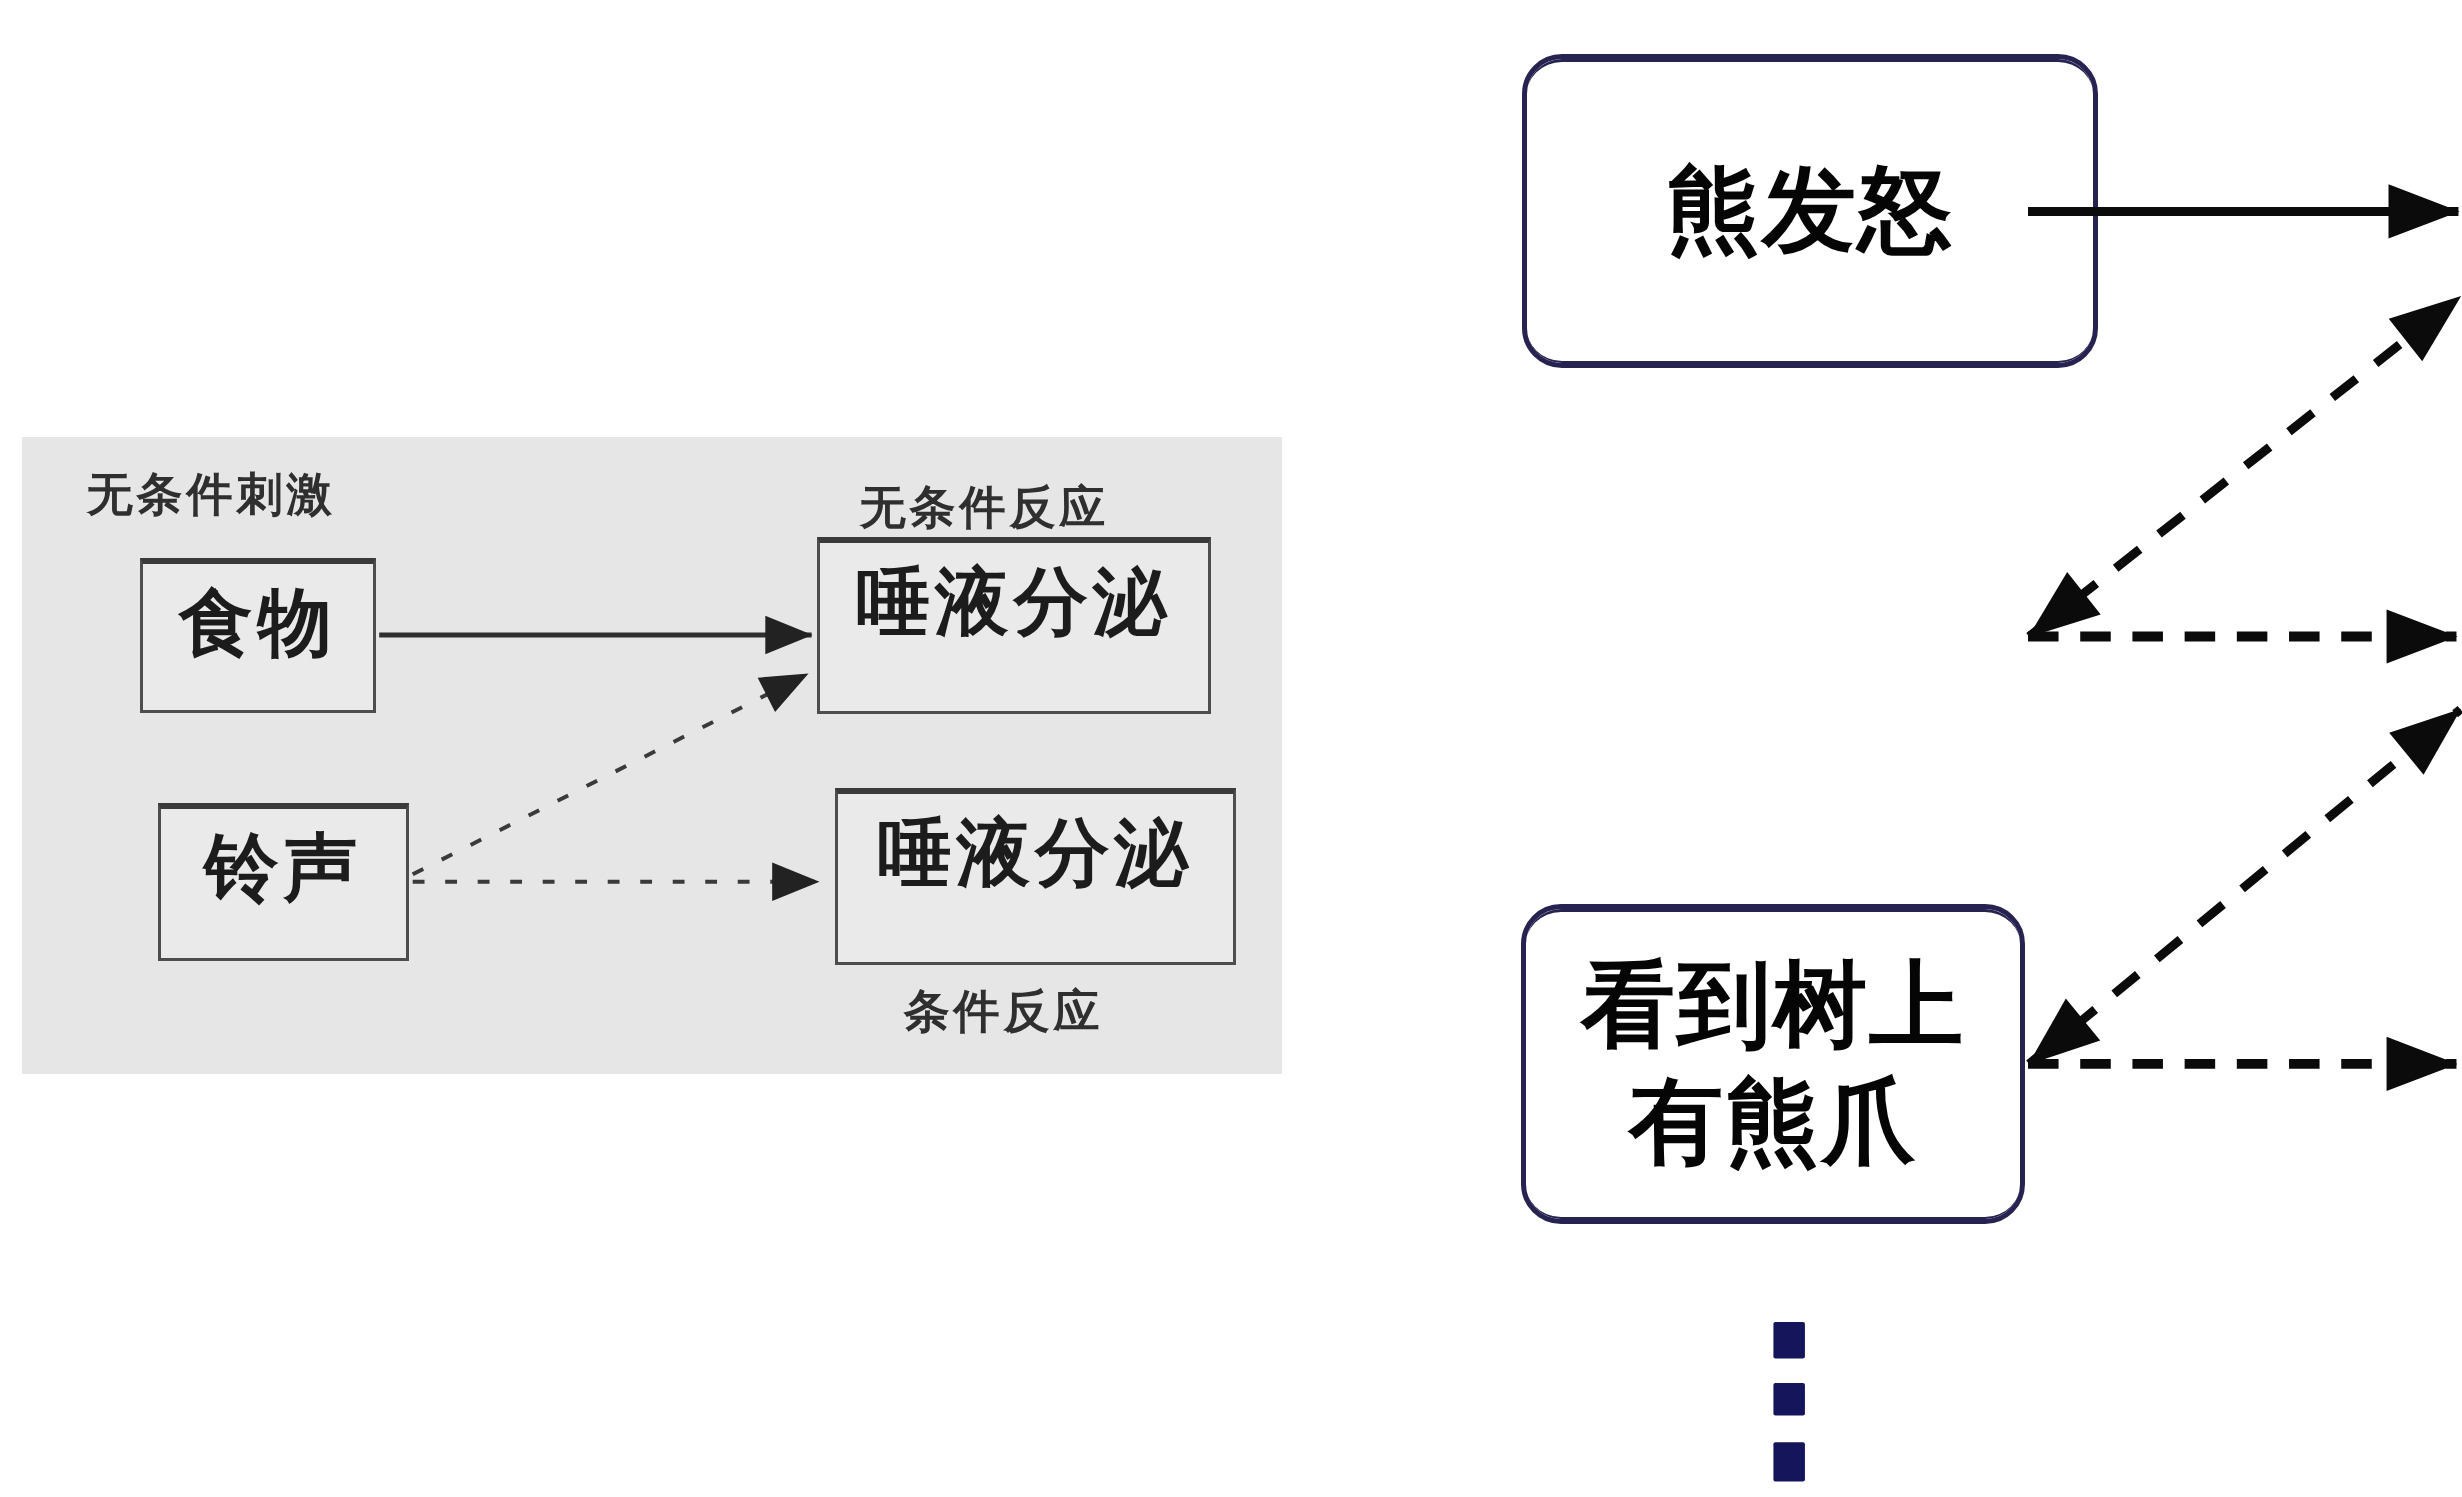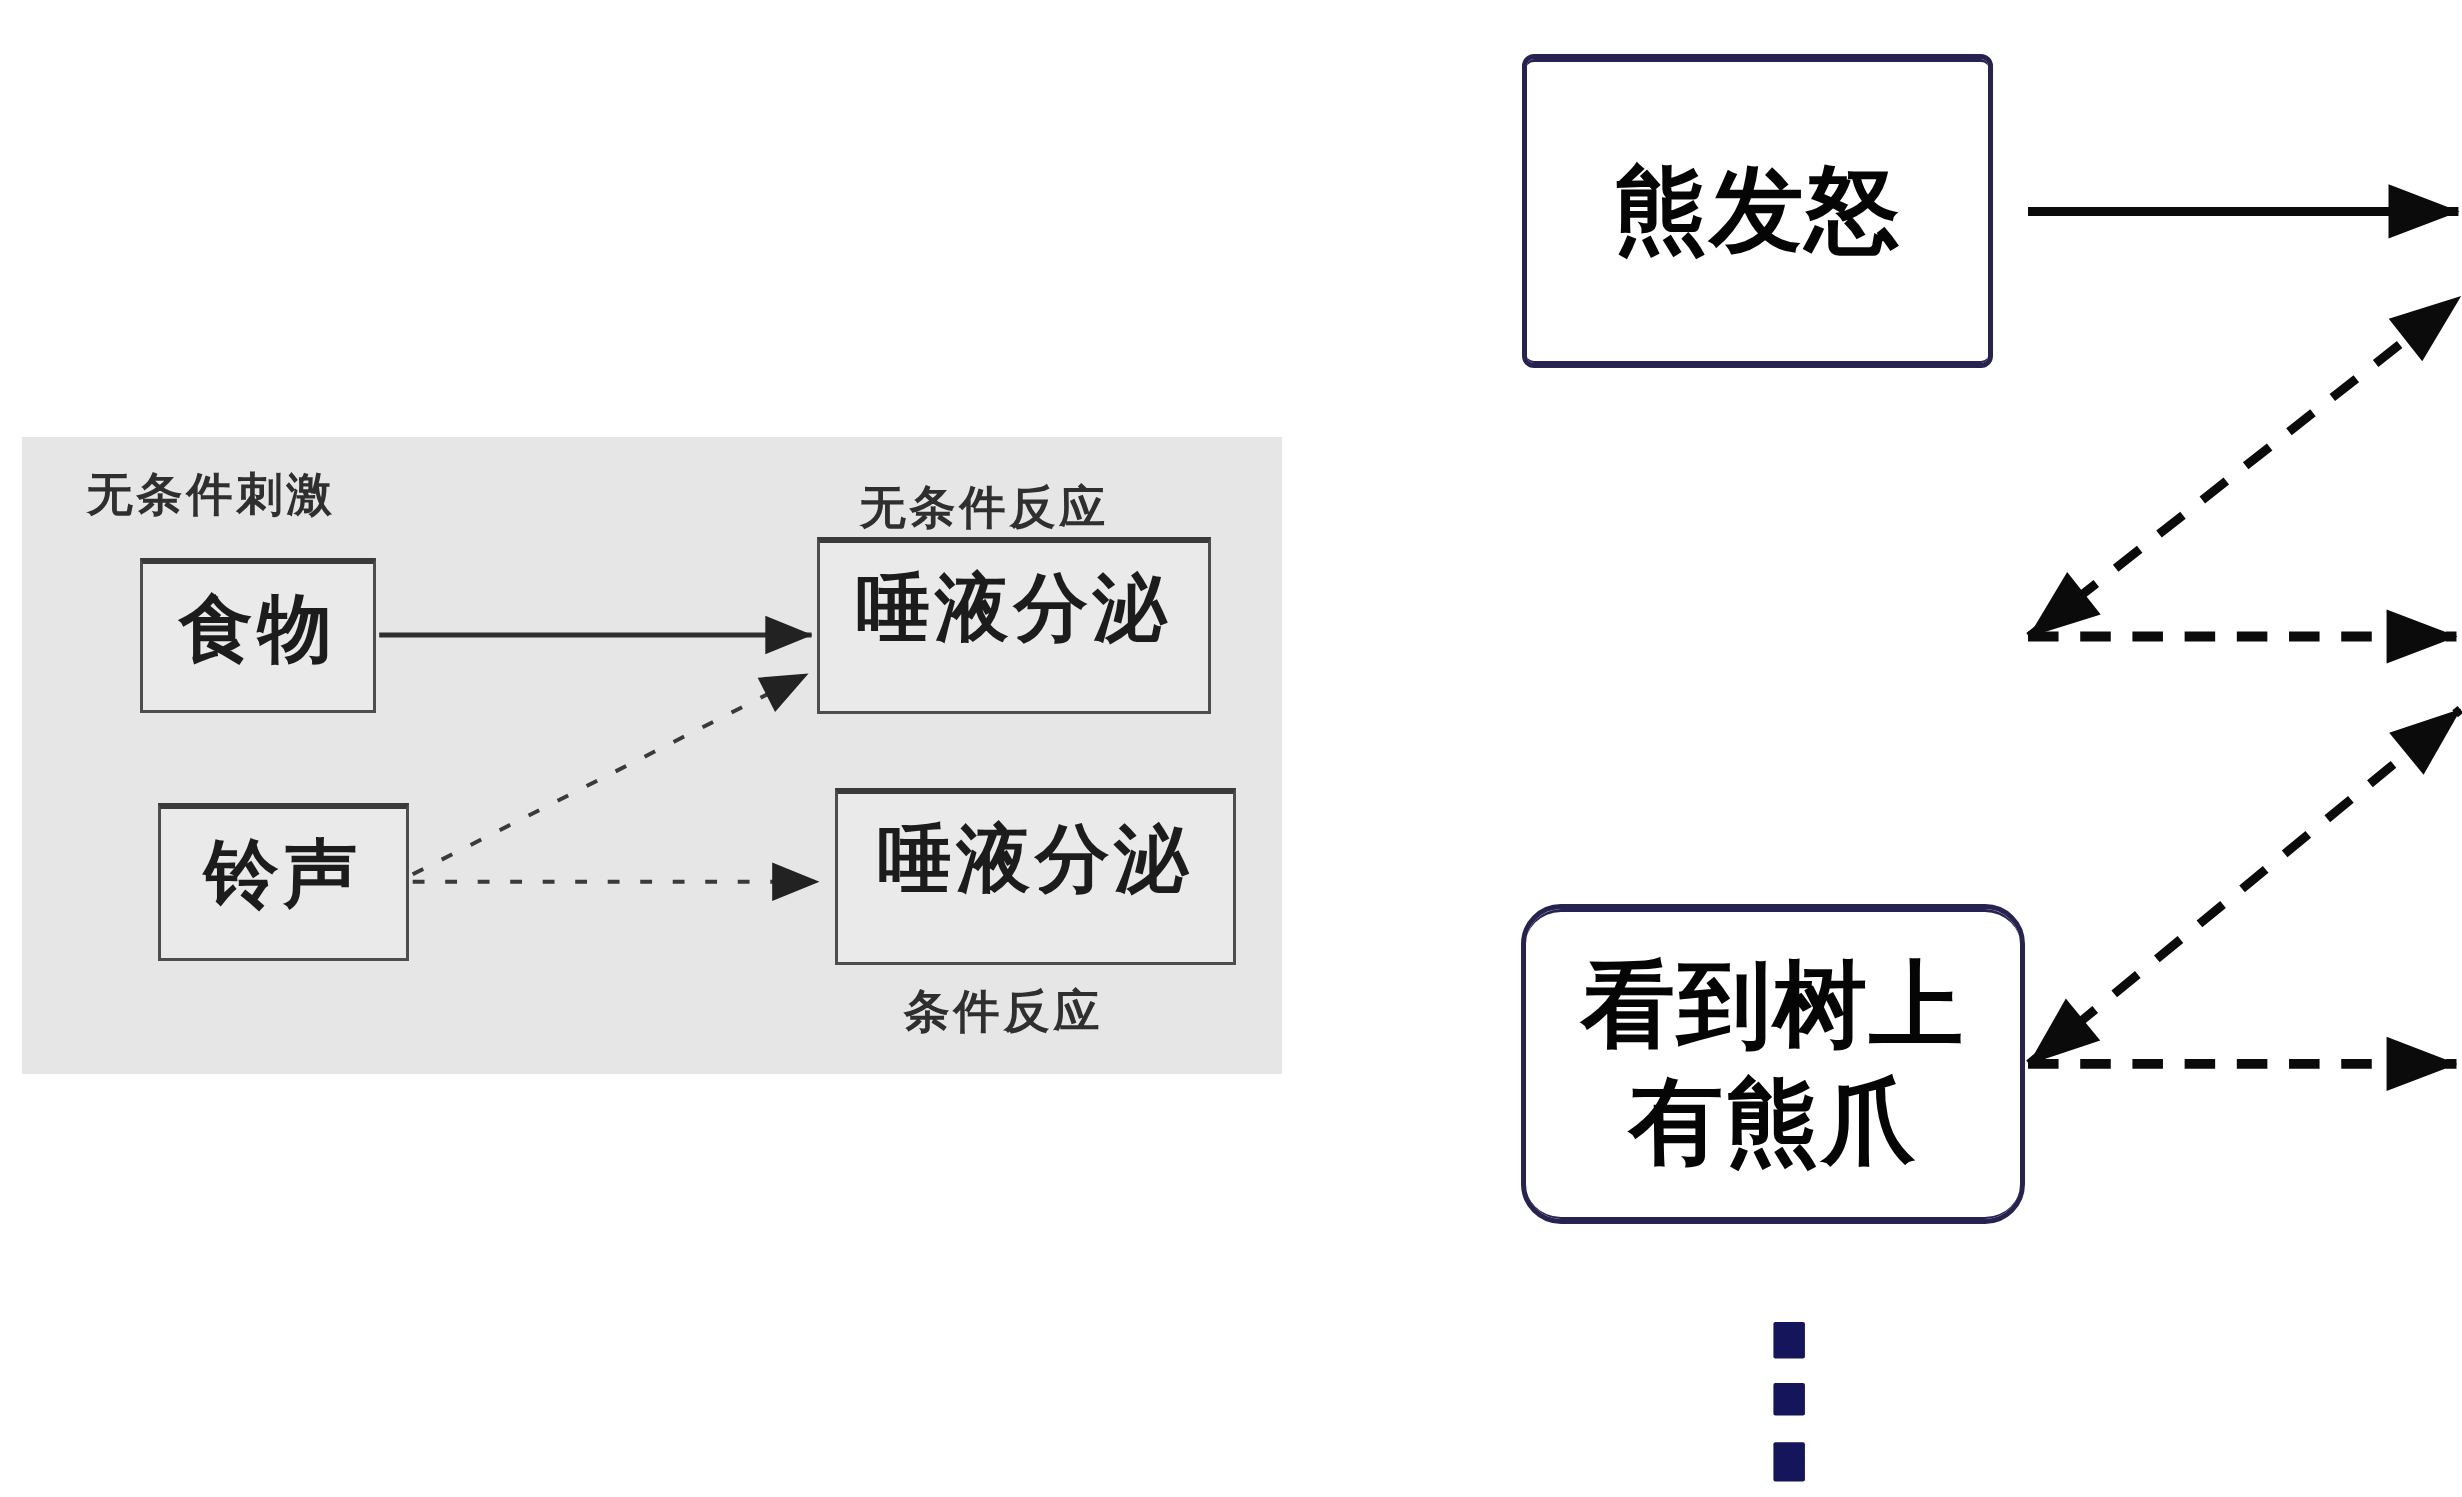--- a/index.html
+++ b/index.html
@@ -39,21 +39,21 @@
   .l-cs  { left: 146px;  top: 544px; }
   .l-cr  { left: 882px; top: 544px; }
 
   .pbox {
     position: absolute;
     box-sizing: border-box;
     background: #eaeaea;
     border: 3.9px solid #4d4d4d;
     border-top: 6.4px solid #3a3a3a;
     text-align: center;
-    padding-top: 16px;
+    padding-top: 10px;
   }
   .pbox span {
     font-size: 74px;
     font-weight: 700;
     letter-spacing: 4.9px;
     color: #1c1c1c;
     font-family: "Liberation Sans", "DejaVu Sans", sans-serif;
   }
   .p-food   { left: 118px;  top: 121px; width: 236px; height: 155px; }
   .p-saltop { left: 795px; top: 100px; width: 394px; height: 177px; }
@@ -68,21 +68,21 @@
     border-radius: 40px;
     display: flex;
     align-items: center;
     justify-content: center;
     text-align: center;
   }
   .sbox {
     border: 5.4px solid #272350;
     box-shadow: inset 0 4.4px 0 -1.5px #272350, inset 0 -3.4px 0 -1.5px #272350;
   }
-  .s1 { left: 1522px; top: 54px;  width: 471px; height: 314px; border-radius: 12px; }
+  .s1 { left: 1522px; top: 54px;  width: 576px; height: 314px; }
   .s2 { left: 1521px; top: 479px;  width: 504px; height: 315px; }
   .s3 { left: 1521px; top: 904px; width: 504px; height: 320px; }
 
   .slabel {
     font-family: "Liberation Serif", "DejaVu Serif", serif;
     font-size: 94px;
     font-weight: 600;
     letter-spacing: 2px;
     color: #050505;
     line-height: 1.25;

